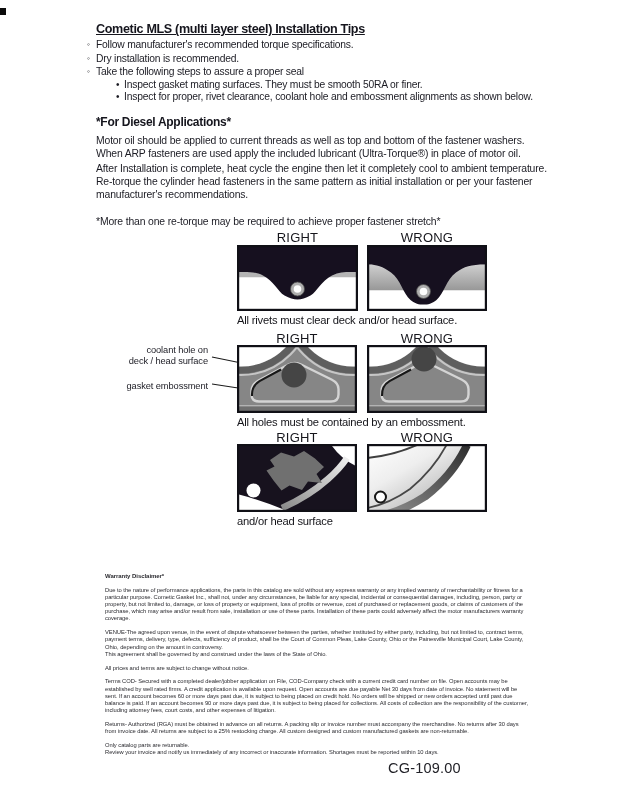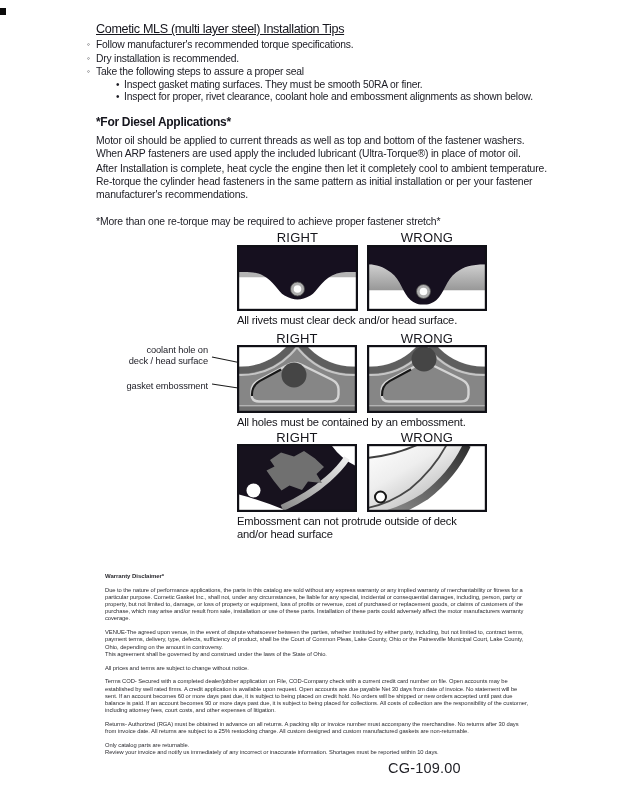--- a/index.html
+++ b/index.html
@@ -5,21 +5,21 @@
   * { margin:0; padding:0; box-sizing:border-box; }
   html,body { background:#ffffff; }
   .page {
     position:relative; width:618px; height:800px; background:#ffffff;
     font-family:"Liberation Sans", sans-serif; color:#1b1b1b; overflow:hidden;
   }
   .abs { position:absolute; }
   .scan-mark { left:0; top:8px; width:6px; height:7px; background:#0a0a0a; }
 
   .title {
-    left:96px; top:22px; font-size:12.6px; font-weight:normal; letter-spacing:-0.35px;
+    left:96px; top:22px; font-size:12.6px; font-weight:bold; letter-spacing:-0.35px;
     text-decoration:underline; color:#15151d; white-space:nowrap;
   }
   .tips { left:87px; top:38px; font-size:10.3px; letter-spacing:-0.2px; line-height:12.6px; color:#1c1c24; }
   .tip-row { white-space:nowrap; }
   .tip-row .mk { display:inline-block; width:9px; font-size:8.5px; vertical-align:1px; }
   .tip-row.sub { padding-left:29px; }
   .tip-row.sub .mk { width:8px; font-size:10px; vertical-align:0; }
 
   .diesel-heading { left:96px; top:115px; font-size:12px; font-weight:bold; letter-spacing:-0.3px; color:#15151d; }
   .body-para { left:96px; font-size:10.4px; letter-spacing:-0.15px; line-height:13.2px; color:#1c1c24; }
@@ -197,21 +197,20 @@
       <path d="M0,14 Q29,11 52,0 L99,0 Q85,30 57,51 Q29,69 0,73 Z" fill="url(#r3v)"></path>
       <path d="M100,1 Q86,31 58,52.5 Q30,70.5 0,74.5" fill="none" stroke="url(#r3d)" stroke-width="8"></path>
       <path d="M80,0 Q67,25 43,45 Q22,60 0,64" fill="none" stroke="#474747" stroke-width="1.8"></path>
       <path d="M0,14 Q29,11 52,0" fill="none" stroke="#3f3f3f" stroke-width="2"></path>
       <circle cx="13.5" cy="53" r="5.5" fill="#ffffff" stroke="#161616" stroke-width="2"></circle>
     </g>
     <rect x="1.1" y="1.1" width="117.8" height="65.8" fill="none" stroke="#101016" stroke-width="2.2"></rect>
   </svg>
 
   <div class="abs dg-caption" style="left:237px;top:515px;width:260px;">
-    <div>Embossment can not protrude outside of deck</div>
     <div>and/or head surface</div>
   </div>
 
   <div class="abs legal">
     <div class="lg-head">Warranty Disclaimer*</div>
     <p>Due to the nature of performance applications, the parts in this catalog are sold without any express warranty or any implied warranty of merchantability or fitness for a particular purpose.  Cometic Gasket Inc., shall not, under any circumstances, be liable for any special, incidental or consequential damages, including, person, party or property, but not limited to, damage, or loss of property or equipment, loss of profits or revenue, cost of purchased or replacement goods, or claims of customers of the purchase, which may arise and/or result from sale, installation or use of these parts.  Installation of these parts could adversely affect the motor manufacturers warranty coverage.</p>
     <p class="nogap">VENUE-The agreed upon venue, in the event of dispute whatsoever between the parties, whether instituted by either party, including, but not limited to, contract terms, payment terms, delivery, type, defects, sufficiency of product, shall be the Court of Common Pleas, Lake County, Ohio or the Painesville Municipal Court, Lake County, Ohio, depending on the amount in controversy.</p>
     <p>This agreement shall be governed by and construed under the laws of the State of Ohio.</p>
     <p>All prices and terms are subject to change without notice.</p>
     <p>Terms COD- Secured with a completed dealer/jobber application on File, COD-Company check with a current credit card number on file.  Open accounts may be established by well rated firms.  A credit application is available upon request.  Open accounts are due payable Net 30 days from date of invoice.  No statement will be sent.  If an account becomes 60 or more days past due, it is subject to being placed on credit hold.  No orders will be shipped or new orders accepted until past due balance is paid.  If an account becomes 90 or more days past due, it is subject to being placed for collections.  All costs of collection are the responsibility of the customer, including attorney fees, court costs, and other expenses of litigation.</p>

